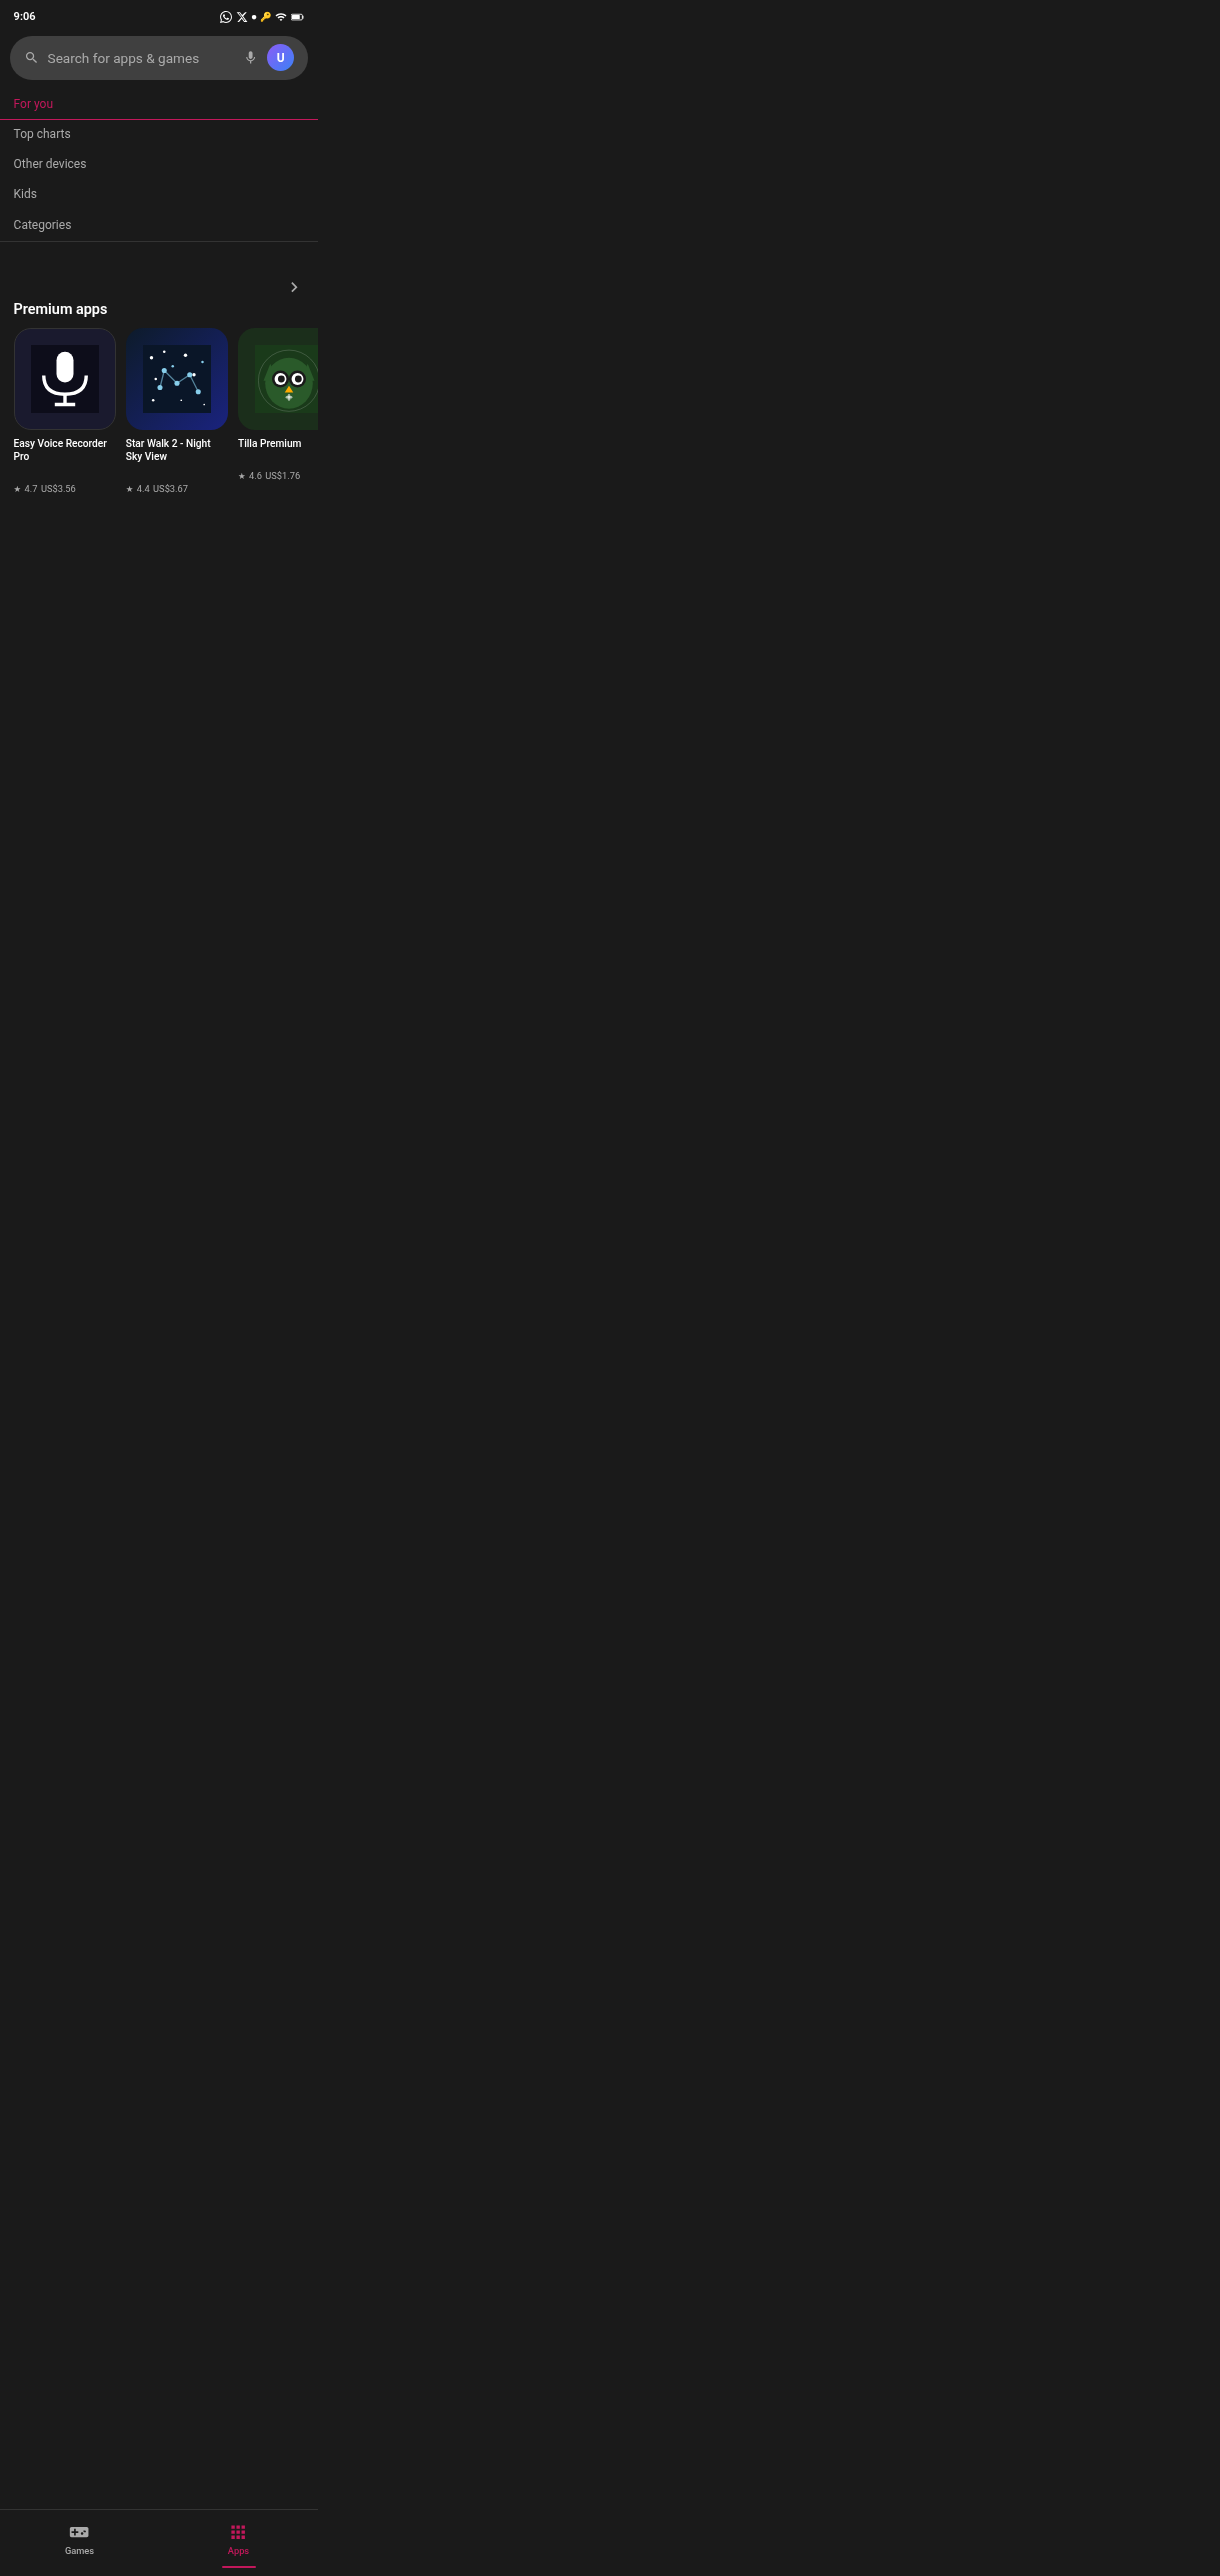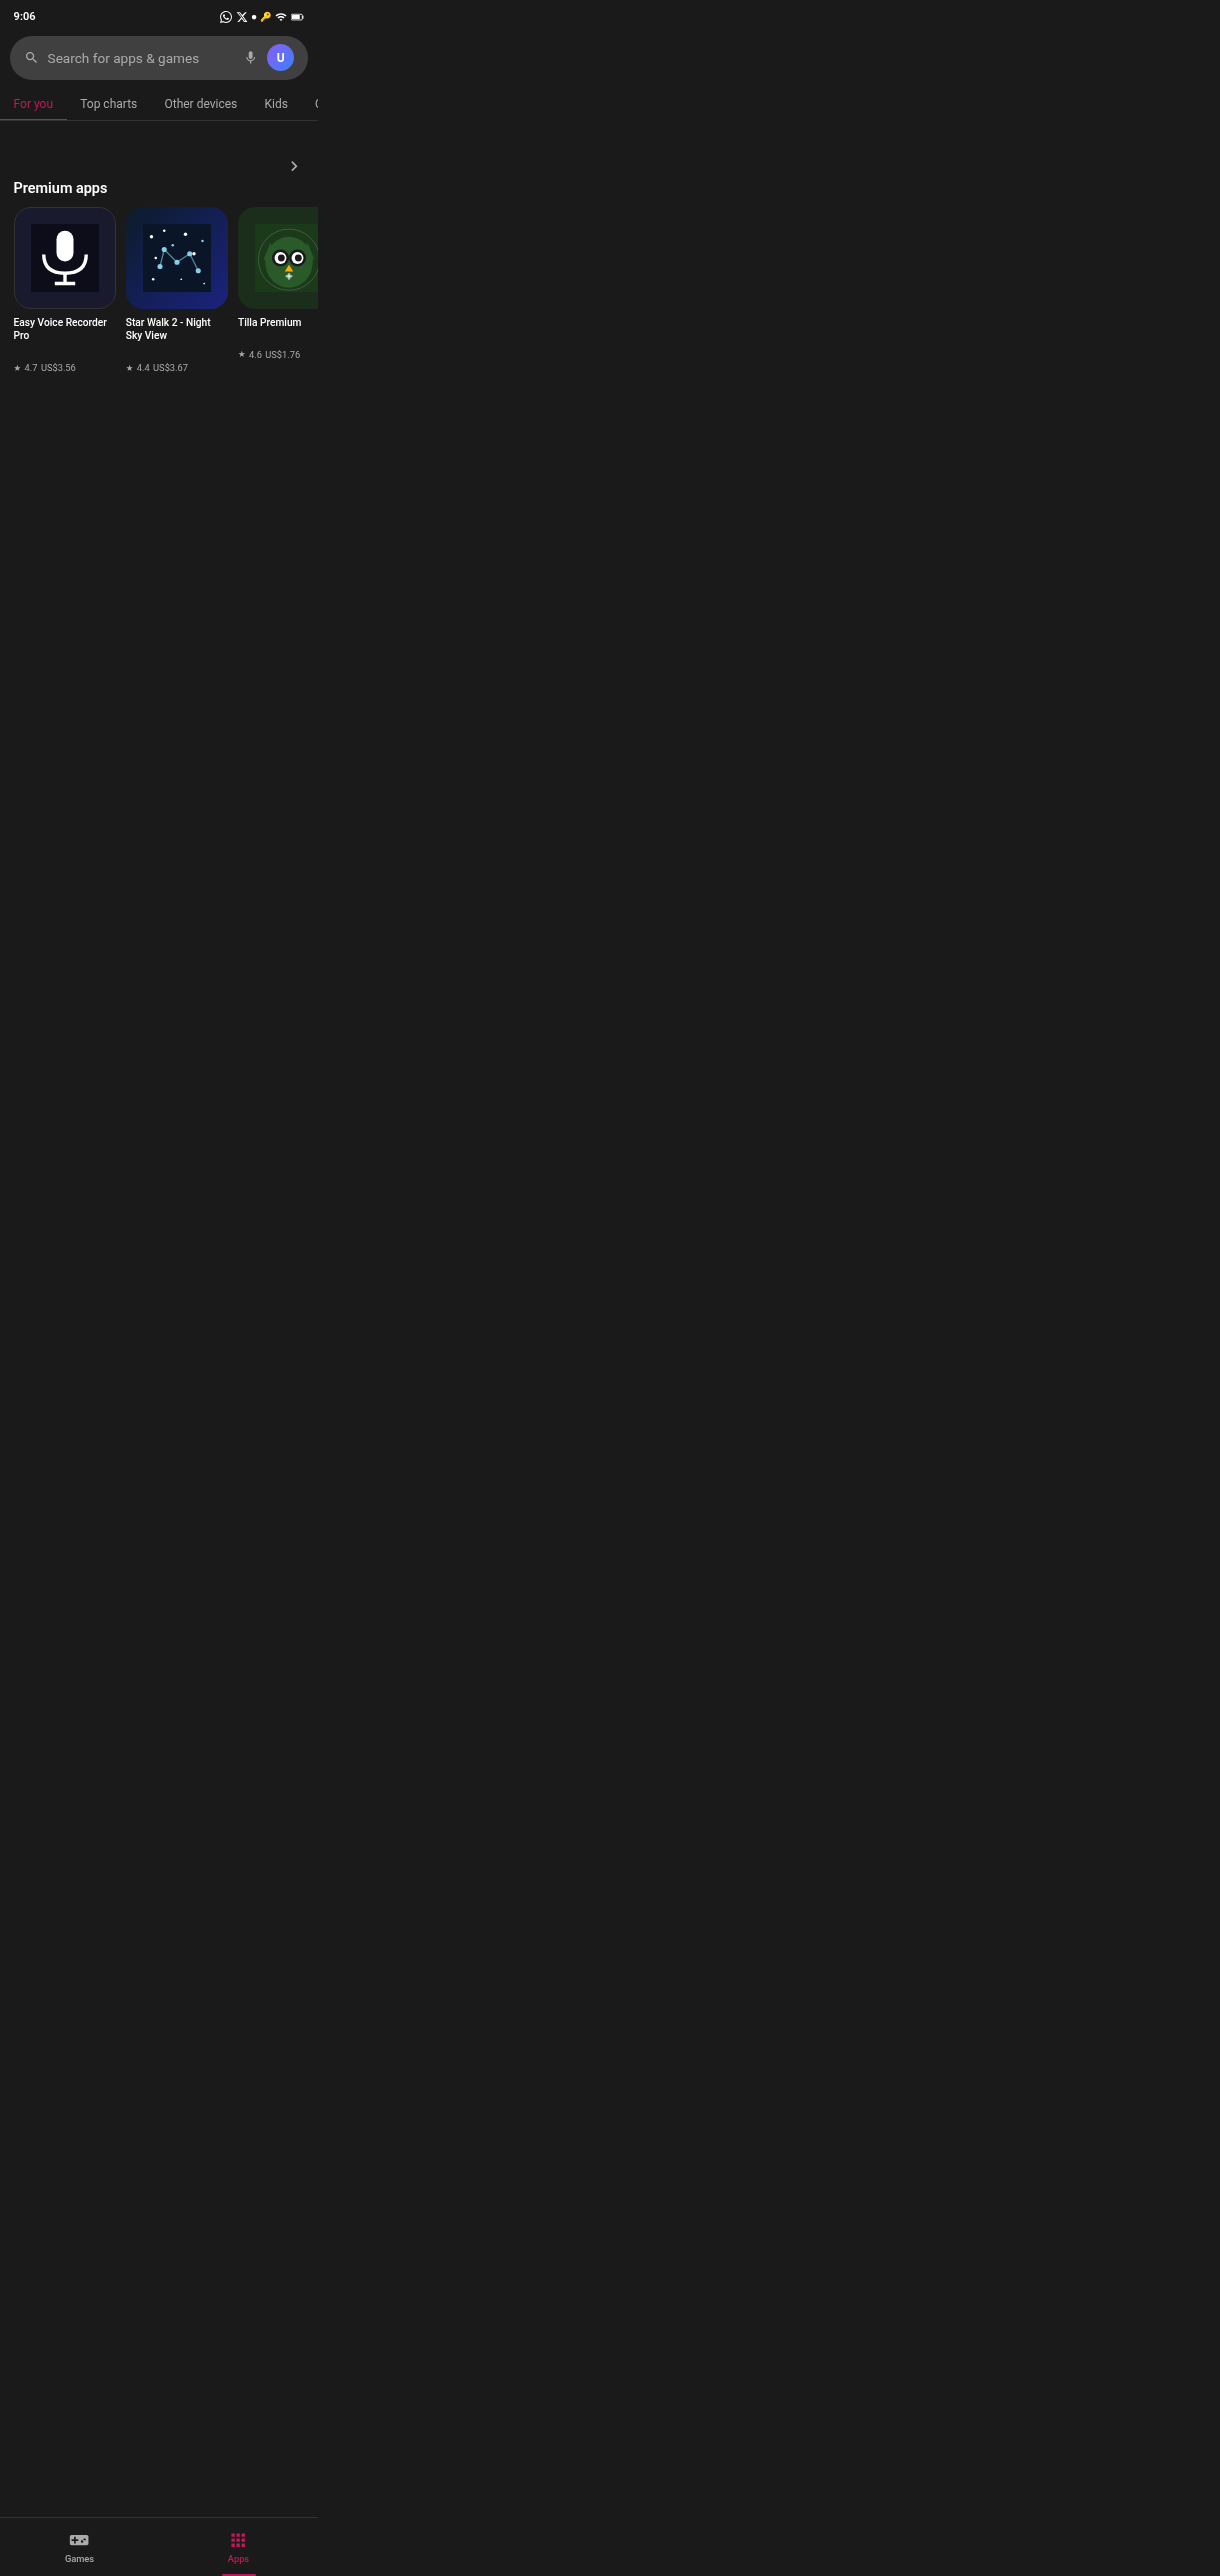--- a/index.html
+++ b/index.html
@@ -68,20 +68,21 @@
     }
 
     
     .tabs-container {
       display: flex;
       overflow-x: auto;
       gap: 0;
       padding: 10.2px 0 0;
       border-bottom: 0.8px solid #333;
       scrollbar-width: none;
+      flex-direction: column;
     }
 
     .tabs-container::-webkit-scrollbar { display: none; }
 
     .tab {
       padding: 6.8px 13.6px 8.5px;
       font-size: 12px;
       color: #aaaaaa;
       white-space: nowrap;
       cursor: pointer;
@@ -171,21 +172,21 @@
     }
 
     .star-icon {
       color: #aaaaaa;
       font-size: 8.5px;
     }
 
     
     .bottom-nav {
       position: fixed;
-      bottom: 0;
+      bottom: 8px;
       left: 0;
       width: 318px;
       background-color: #1a1a1a;
       border-top: 0.8px solid #333;
       display: flex;
       height: 59px;
     }
 
     .nav-item {
       flex: 1;

